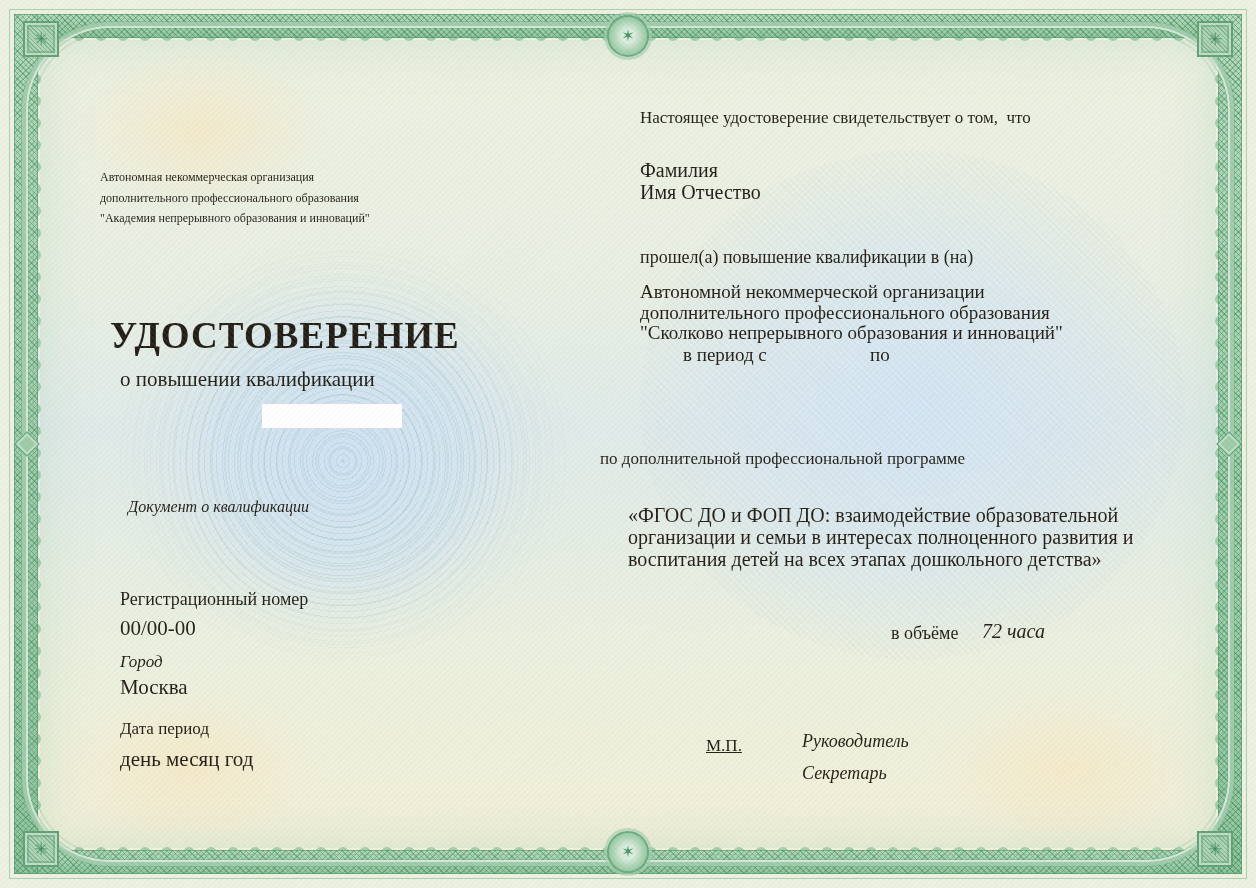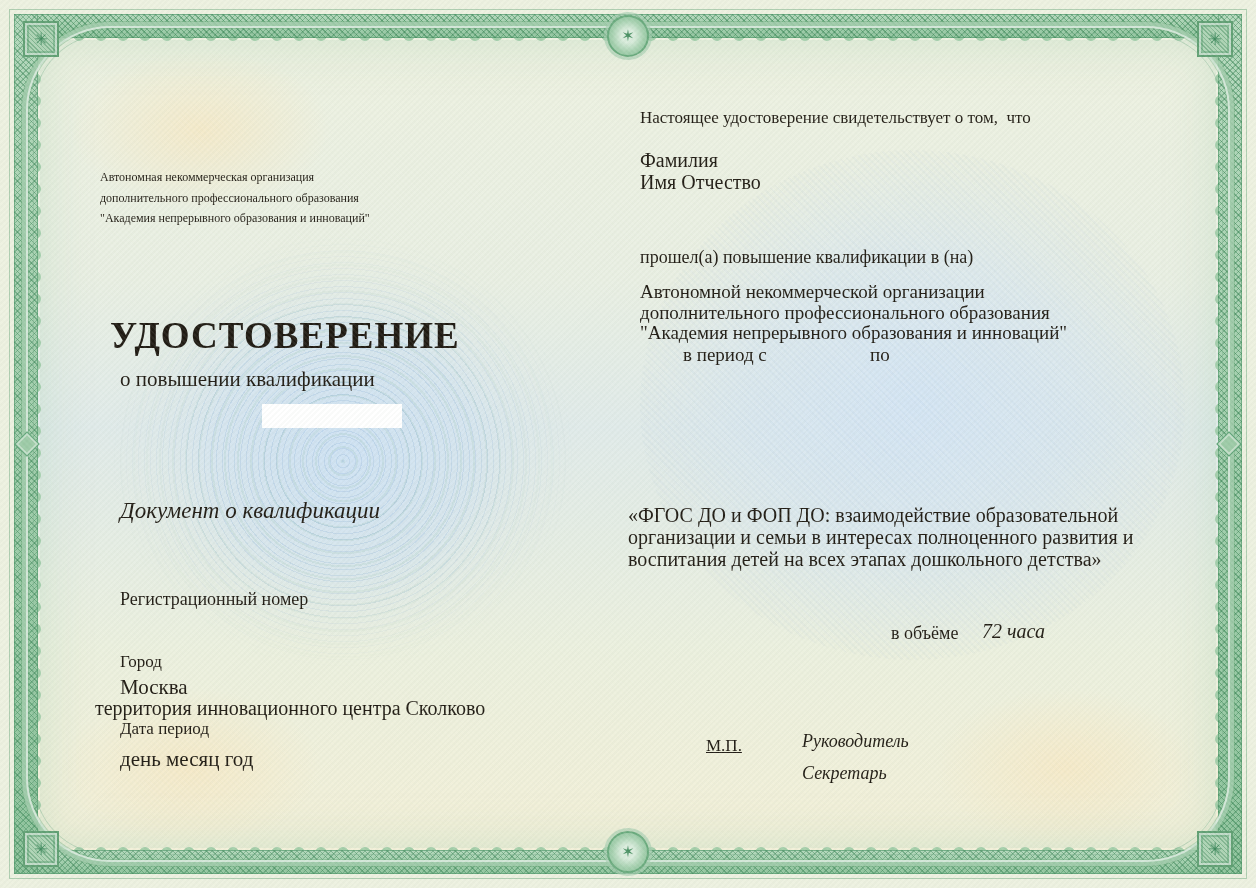--- a/index.html
+++ b/index.html
@@ -79,30 +79,30 @@
   .m-top{left:607px;top:15px;} .m-bottom{left:607px;bottom:15px;}
   .diamond{position:absolute;width:16px;height:16px;transform:rotate(45deg);
     background:#9ccaa6;border:1px solid #5ea377;box-shadow:inset 0 0 0 2px rgba(255,255,255,.4);}
   .d-left{left:18px;top:435px;} .d-right{right:18px;top:435px;}
   
   .t{position:absolute;white-space:pre-line;}
   .org-left{left:100px;top:167px;width:480px;font-size:12px;line-height:20.5px;}
   .title{left:110px;top:314px;width:460px;font-size:37px;font-weight:bold;letter-spacing:1px;}
   .subtitle{left:120px;top:367px;width:440px;font-size:21px;}
   .whitebox{position:absolute;left:262px;top:404px;width:140px;height:24px;background:#fff;}
-  .doc-type{left:120px;top:498px;width:440px;font-size:23px;font-style:italic;}
+  .doc-type{left:128px;top:498px;width:440px;font-size:16px;font-style:italic;}
   .reg-label{left:120px;top:589px;width:440px;font-size:18px;}
   .reg-value{left:120px;top:616px;width:440px;font-size:21px;}
-  .city-label{left:120px;top:652px;width:440px;font-size:17px;}
+  .city-label{left:120px;top:652px;width:440px;font-size:17px;font-style:italic;}
   .city-value{left:120px;top:675px;width:440px;font-size:21px;}
   .territory{left:95px;top:697px;width:490px;font-size:20px;}
   .date-label{left:120px;top:719px;width:440px;font-size:17px;}
   .date-value{left:120px;top:747px;width:440px;font-size:21px;}
   .statement{left:640px;top:108px;width:500px;font-size:17px;white-space:pre-wrap;}
-  .person{left:640px;top:150px;width:490px;font-size:20px;line-height:21.5px;}
+  .person{left:640px;top:160px;width:490px;font-size:20px;line-height:21.5px;}
   .completed{left:640px;top:247px;width:500px;font-size:18px;}
   .org-right{left:640px;top:282px;width:490px;font-size:19px;line-height:20.5px;}
   .period-from{left:683px;top:344px;font-size:19px;}
   .period-to{left:870px;top:344px;font-size:19px;}
   .program-label{left:600px;top:449px;width:500px;font-size:17px;}
   .program{left:628px;top:504px;width:512px;font-size:20px;line-height:22px;}
   .volume-label{left:891px;top:623px;font-size:18px;}
   .volume-value{left:982px;top:620px;font-size:20px;font-style:italic;}
   .mp{left:706px;top:736px;font-size:17px;text-decoration:underline;}
   .head{left:802px;top:731px;font-size:18px;font-style:italic;}
@@ -156,35 +156,36 @@
   <div class="diamond d-right"></div>
 
   <div class="t org-left">Автономная некоммерческая организация
 дополнительного профессионального образования
 "Академия непрерывного образования и инноваций"</div>
   <div class="t title">УДОСТОВЕРЕНИЕ</div>
   <div class="t subtitle">о повышении квалификации</div>
   <div class="whitebox"></div>
   <div class="t doc-type">Документ о квалификации</div>
   <div class="t reg-label">Регистрационный номер</div>
+  <div class="t reg-value">00/00-00</div>
   <div class="t city-label">Город</div>
   <div class="t city-value">Москва</div>
-  <div class="t territory">территория инновационного центра Сколково</div>
   <div class="t date-label">Дата период</div>
   <div class="t date-value">день месяц год</div>
 
   <div class="t statement">Настоящее удостоверение свидетельствует о том,  что</div>
   <div class="t person">Фамилия
 Имя Отчество</div>
   <div class="t completed">прошел(а) повышение квалификации в (на)</div>
   <div class="t org-right">Автономной некоммерческой организации
 дополнительного профессионального образования
-"Академия непрерывного образования и инноваций"</div>
+"Сколково непрерывного образования и инноваций"</div>
   <div class="t period-from">в период с</div>
   <div class="t period-to">по</div>
+  <div class="t program-label">по дополнительной профессиональной программе</div>
   <div class="t program">«ФГОС ДО и ФОП ДО: взаимодействие образовательной организации и семьи в интересах полноценного развития и воспитания детей на всех этапах дошкольного детства»</div>
   <div class="t volume-label">в объёме</div>
   <div class="t volume-value">72 часа</div>
   <div class="t mp">М.П.</div>
   <div class="t head">Руководитель</div>
   <div class="t secretary">Секретарь</div>
 
   <div class="layer texture"></div>
 </div>
 

